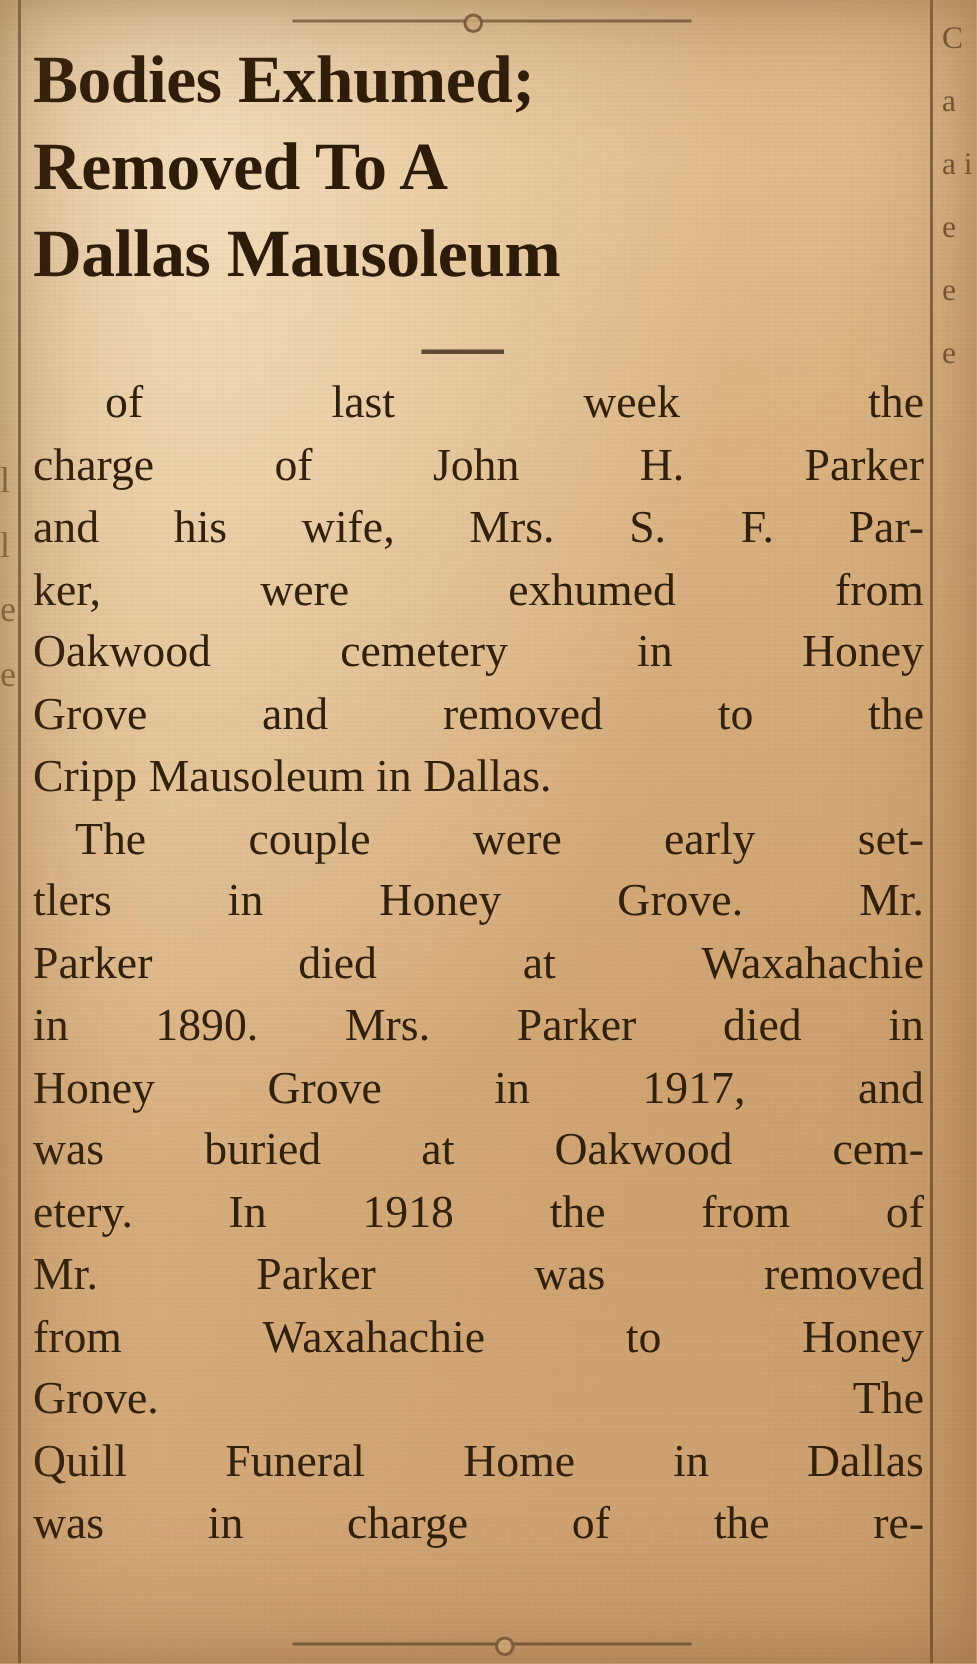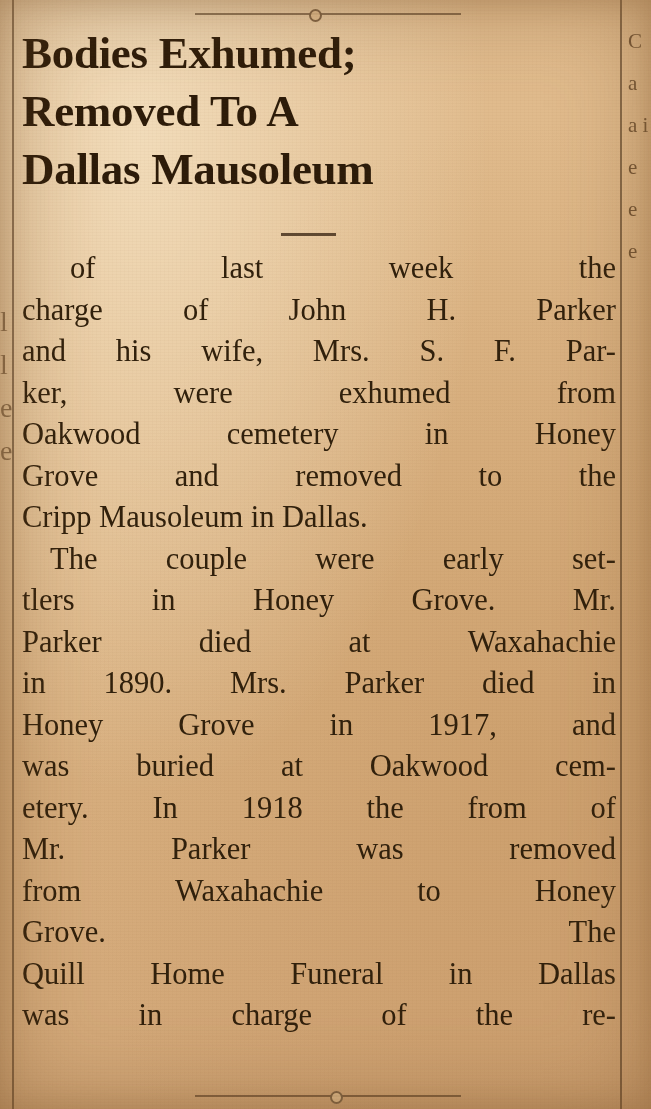--- a/index.html
+++ b/index.html
@@ -79,30 +79,30 @@
     top: 0;
     width: 23px;
     bottom: 0;
     font-family: "Liberation Serif", serif;
     font-size: 21px;
     line-height: 42px;
     color: #4a3016;
     text-align: left;
     opacity: .72;
     overflow: hidden;
-    padding-top: 20px;
+    padding-top: 4px;
   }
   #scrap-left {
     position: absolute;
     left: 0px;
     top: 0;
     width: 12px;
     bottom: 0;
     font-family: "Liberation Serif", serif;
-    font-size: 28px;
+    font-size: 24px;
     line-height: 43px;
     color: #4a3016;
     opacity: .6;
     overflow: hidden;
     padding-top: 300px;
   }
 
   
   #headline {
     position: absolute;
@@ -280,22 +280,22 @@
           <span>Waxahachie</span>
           <span>to</span>
           <span>Honey</span>
         </span>
       <span class="ln just">
           <span>Grove.</span>
           <span>The</span>
         </span>
       <span class="ln just">
           <span>Quill</span>
+          <span>Funeral</span>
           <span>Home</span>
-          <span>Funeral</span>
           <span>in</span>
           <span>Dallas</span>
         </span>
       <span class="ln just">
           <span>was</span>
           <span>in</span>
           <span>charge</span>
           <span>of</span>
           <span>the</span>
           <span>re-</span>

